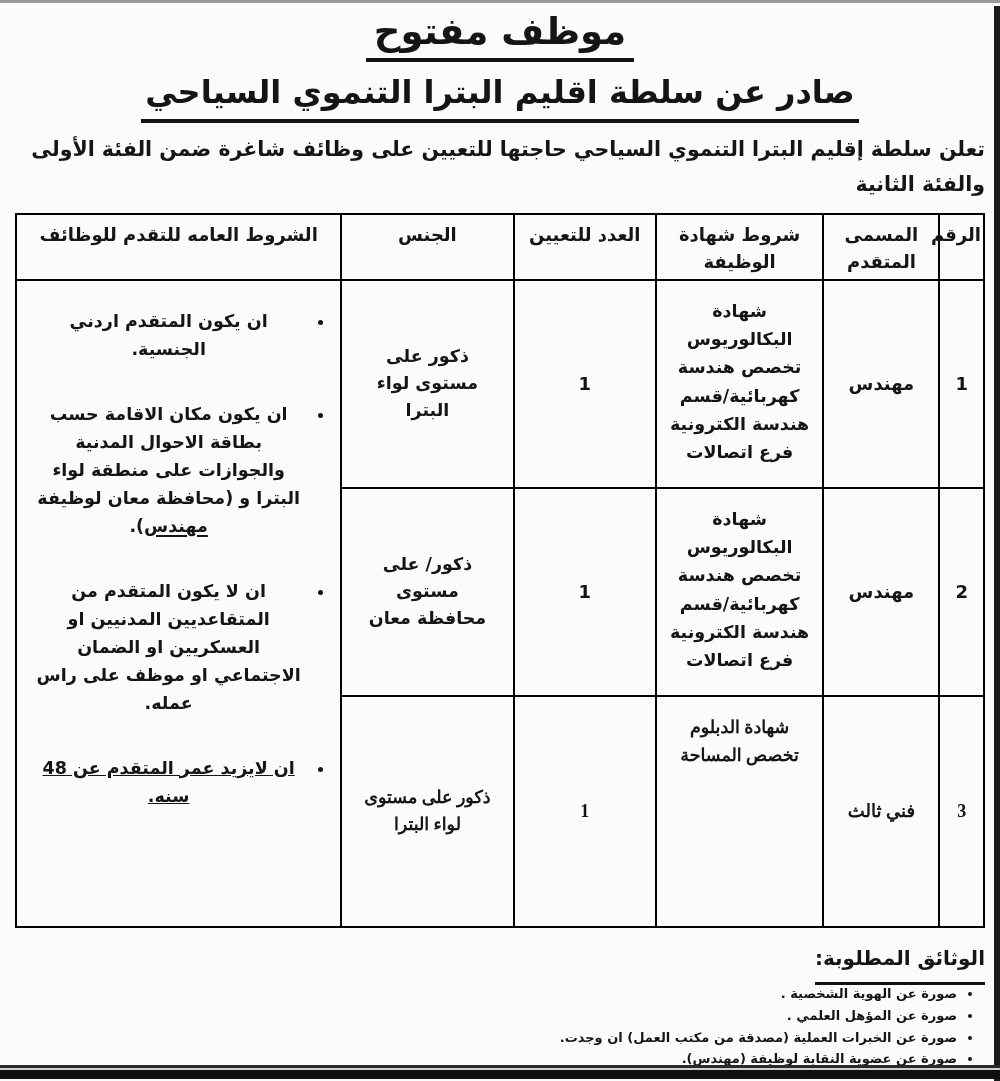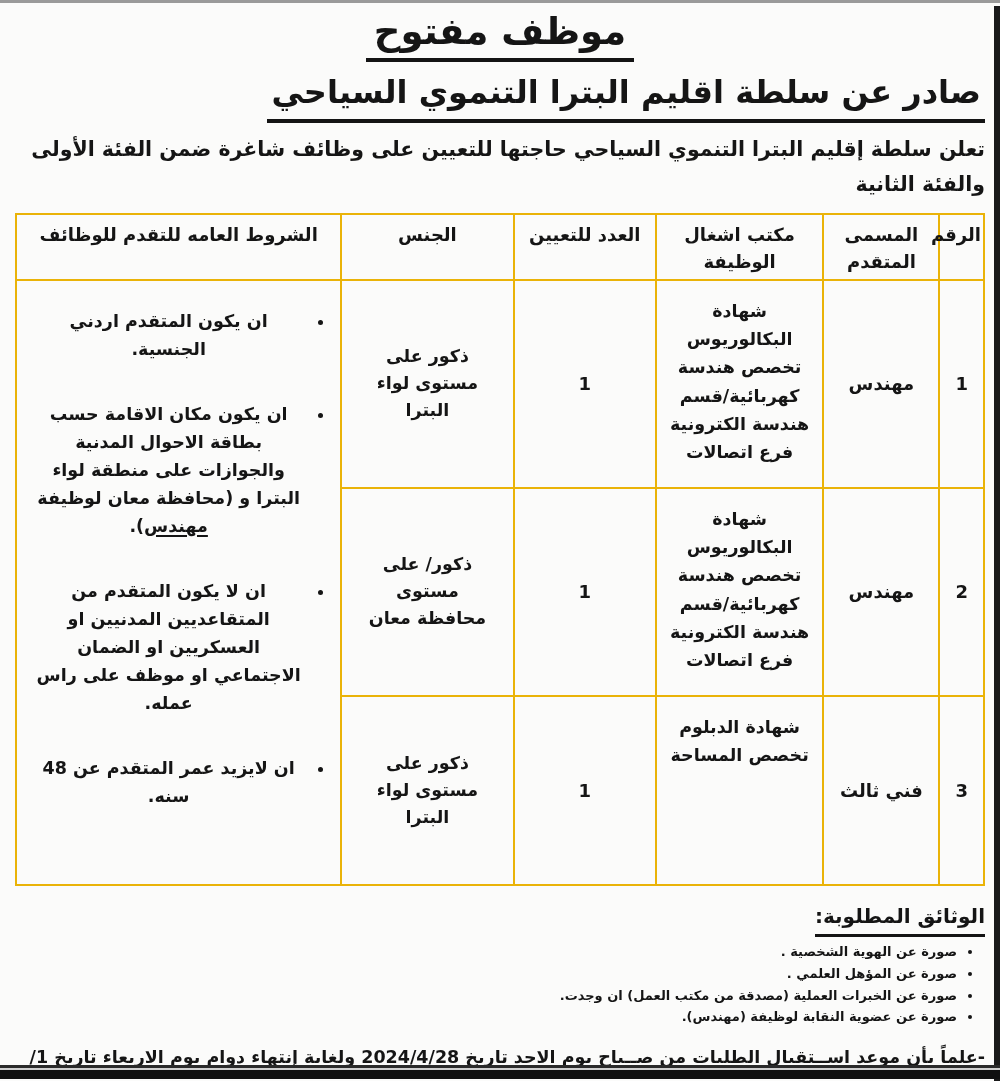--- a/index.html
+++ b/index.html
@@ -11,45 +11,45 @@
   }
   
   .artifact-top{position:absolute;top:0;left:0;width:100%;height:3px;background:#9a9a9a;}
   .artifact-right{position:absolute;top:6px;right:0;width:6px;height:1075px;background:#1a1a1a;}
   .artifact-bottom{position:absolute;bottom:2px;left:0;width:100%;height:14px;
     background:linear-gradient(#2a2a2a 0 3px,#cfcfcf 3px 5px,#101010 5px 14px);}
   .page{position:relative;padding:0 15px;box-sizing:border-box;}
 
   .title1{margin:10px 0 0;text-align:center;font-size:37px;font-weight:700;}
   .title1 .u-thick{border-bottom:4px solid #141414;padding:0 8px 5px;}
-  .title2{margin:20px 0 0;text-align:right;font-size:32px;font-weight:700;}
+  .title2{margin:20px 0 0;text-align:center;font-size:32px;font-weight:700;}
   .title2 .u-thick{border-bottom:4px solid #141414;padding:0 4px 8px;}
 
   .intro{margin:21px 0 0;font-size:20.5px;line-height:1.7;}
   .intro-l1{display:block;}
   .intro-l2{display:block;text-align:center;}
 
   .jobs-table{width:100%;margin-top:11px;border-collapse:collapse;table-layout:fixed;}
-  th,td{border:2px solid #eab308;font-weight:700;text-align:center;box-sizing:border-box;}
+  th,td{border:2px solid #000000;font-weight:700;text-align:center;box-sizing:border-box;}
   th{font-size:18px;vertical-align:top;padding:6px 2px 4px;line-height:1.5;height:60px;}
   td{font-size:17.5px;padding:4px;}
   .c-num,.c-title,.c-count{vertical-align:middle;font-size:18px;}
   .c-qual{vertical-align:top;padding:16px 6px 20px;line-height:1.62;}
   .c-gender{vertical-align:middle;line-height:1.55;padding:6px 20px;}
   tr.r1 td{height:151px;}
   tr.r2 td{height:173px;}
-  tr.r3 td{height:189px;}
+  tr.r3 td{height:231px;font-family:Liberation Serif, serif;}
   .c-gen{vertical-align:top;padding:26px 4px 0 6px;}
   .cond-list{list-style:disc;margin:0;padding:0 30px 0 8px;text-align:center;}
   .cond-list li{font-size:17.5px;line-height:1.6;margin-bottom:37px;}
-  .cond-list li:last-child{margin-bottom:10px;}
+  .cond-list li:last-child{margin-bottom:10px;text-decoration:underline;}
 
   .docs{margin-top:18px;}
   .docs-heading{font-size:20px;text-align:right;}
-  .docs-heading .u-thin{border-bottom:3px solid #141414;padding-bottom:6px;}
+  .docs-heading .u-thin{border-bottom:3px solid #141414;padding-bottom:12px;}
   .docs-list{list-style:disc;margin:16px 0 0;padding:0 28px 0 0;}
   .docs-list li{font-size:13px;line-height:1.3;margin-bottom:5px;}
 
   .footer{margin-top:15px;font-size:17.5px;line-height:1.85;}
   .f-l1{text-align:right;}
 
   .u{text-decoration:underline;text-decoration-thickness:2px;text-underline-offset:3px;}
 </style>
 </head>
 <body>
@@ -73,21 +73,21 @@
       <col style="width:12.0%">
       <col style="width:17.3%">
       <col style="width:14.7%">
       <col style="width:17.8%">
       <col style="width:33.6%">
     </colgroup>
     <thead>
       <tr>
         <th>الرقم</th>
         <th>المسمى المتقدم</th>
-        <th>مكتب اشغال الوظيفة</th>
+        <th>شروط شهادة الوظيفة</th>
         <th>العدد للتعيين</th>
         <th>الجنس</th>
         <th>الشروط العامه للتقدم للوظائف</th>
       </tr>
     </thead>
     <tbody>
       <tr class="r1">
         <td class="c-num">1</td>
         <td class="c-title">مهندس</td>
         <td class="c-qual">شهادة البكالوريوس تخصص هندسة كهربائية/قسم هندسة الكترونية فرع اتصالات</td>

